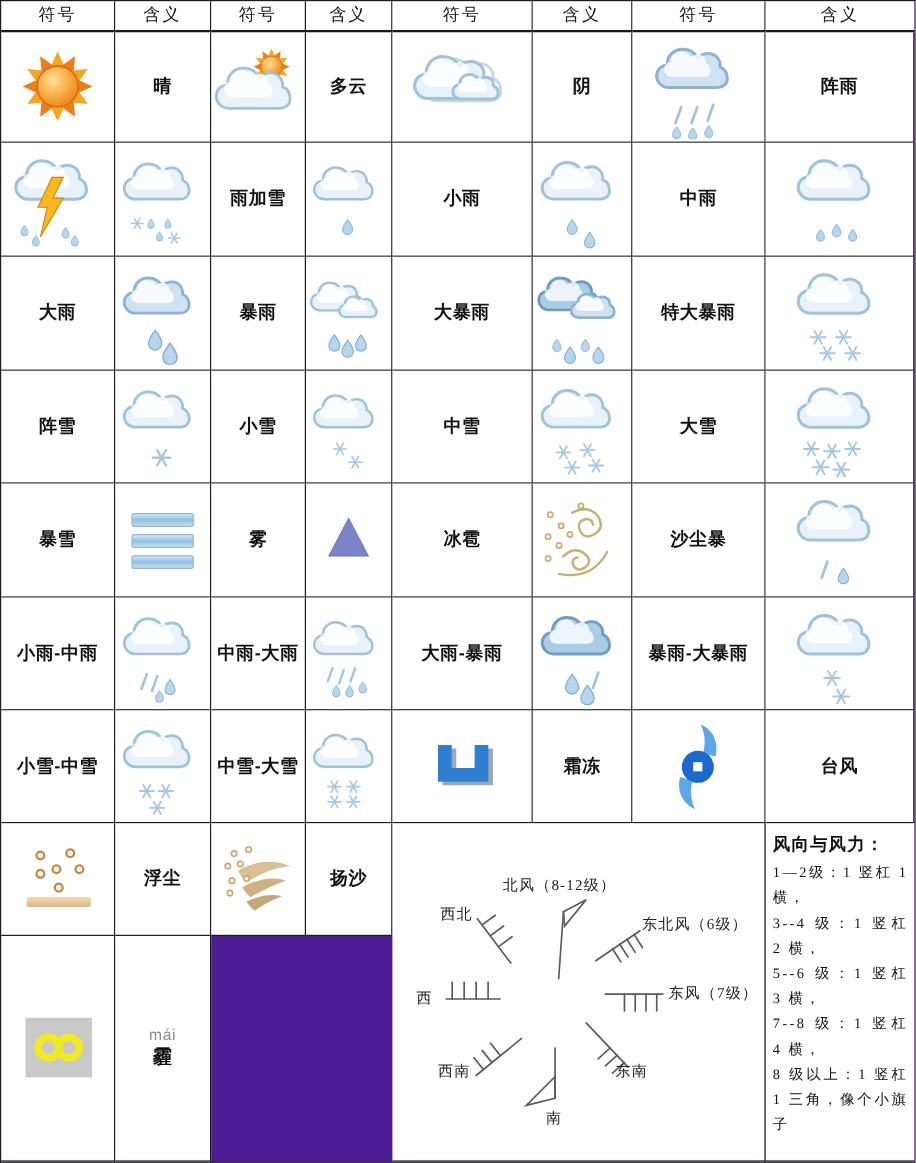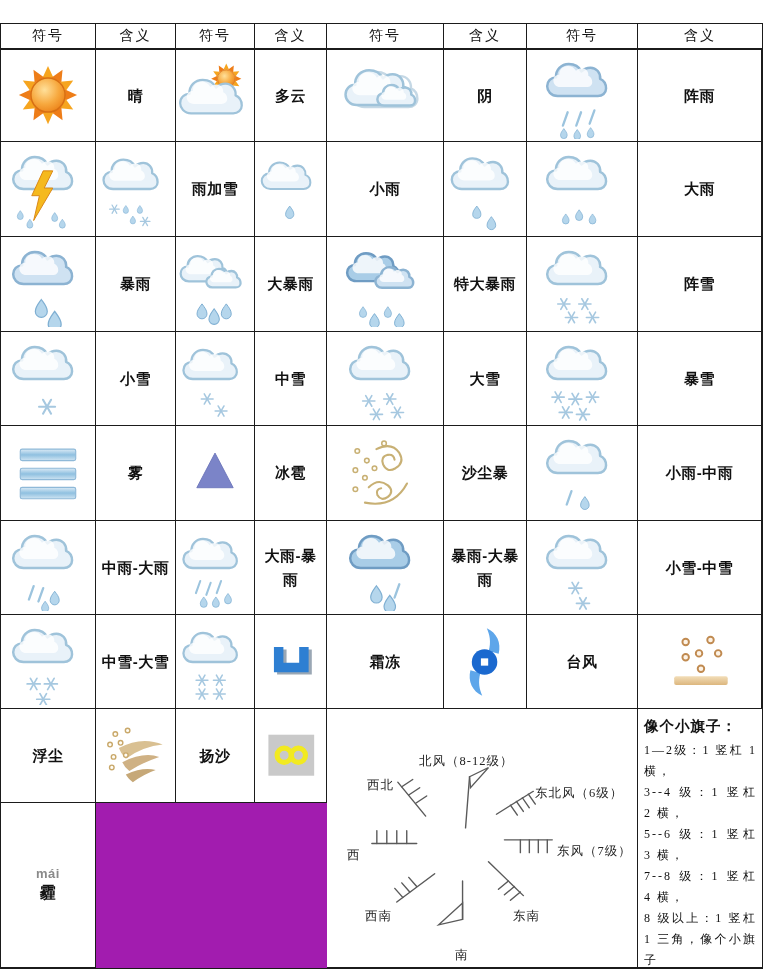--- a/index.html
+++ b/index.html
@@ -1,31 +1,31 @@
 <!DOCTYPE html>
 <html><head>
 <meta charset="utf-8">
 <style>
   html,body{margin:0;padding:0;background:#fff;}
   #page{width:763px;height:969px;background:#fff;position:relative;
         font-family:"Liberation Sans","DejaVu Sans",sans-serif;color:#111;}
   #grid{position:absolute;inset:0;display:grid;
         grid-template-columns:95px 80px 79px 72px 117px 83px 111px 1fr;
         grid-template-rows:26px 92px 95px 95px 94px 95px 94px 94px 94px 1fr;
-        border:1px solid #1b1b1b;box-sizing:border-box;background:#a21caf;margin-top:23px;}
+        border:1px solid #1b1b1b;box-sizing:border-box;background:#4c1d95;}
   .cell{border-right:1px solid #1b1b1b;border-bottom:1px solid #1b1b1b;
         display:flex;align-items:center;justify-content:center;overflow:hidden;
         box-sizing:border-box;background:#fff;}
   .cell:nth-child(8n+8).toprow{border-right:none;}
   .header{font-family:"Liberation Serif","DejaVu Serif",serif;font-size:14px;
           border-bottom-width:2px;letter-spacing:2px;}
   .label-cell{font-weight:bold;font-size:15px;text-align:center;line-height:1.55;
           padding:0 3px;letter-spacing:0.5px;}
   .icon-cell svg{display:block;}
-  .pinyin{display:block;color:#8a8a8a;font-weight:bold;font-size:13px;line-height:1.3;}
+  .pinyin{display:block;color:#8a8a8a;font-weight:normal;font-size:13px;line-height:1.3;}
   .hanzi{display:block;font-weight:bold;font-size:16px;line-height:1.3;}
   
   .wdg-cell{position:relative;padding:0;display:block;}
   .wdg{position:absolute;inset:0;}
   .wbarbs{position:absolute;inset:0;width:100%;height:100%;}
   .wlab{position:absolute;font-family:Liberation Serif, serif;
         font-size:12.5px;color:#222;white-space:nowrap;letter-spacing:1px;}
   
   .wtx-cell{display:block;padding:8px 5px 0 6px;}
   .wtitle{font-family:"Liberation Serif","DejaVu Serif",serif;font-weight:bold;
@@ -181,20 +181,21 @@
       <div class="cell icon-cell">
         <svg viewBox="0 0 90 90" width="86" height="86" xmlns="http://www.w3.org/2000/svg">
           <g transform="translate(7,6) scale(0.78)">
     <path d="M16,50 C7,50 2,43 2,37 C2,30 7,25 14,25 C13,15 21,7 31,7 C39,7 45,11 48,17 C51,14 55,12 60,12 C68,12 74,19 73,27 C78,29 81,34 81,40 C81,46 76,50 70,50 Z" fill="#e9f2f9" stroke="#9fc3da" stroke-width="3.33" stroke-linejoin="round"></path>
     <path d="M16,50 C7,50 2,43 2,37 C2,30 7,25 14,25 C13,15 21,7 31,7 C39,7 45,11 48,17 C51,14 55,12 60,12 C68,12 74,19 73,27 C78,29 81,34 81,40 C81,46 76,50 70,50 Z" transform="translate(9,5) scale(0.66)" fill="#ffffff" opacity="0.8"></path>
           </g>
           <path d="M0,-7 C2.4,-3.6 5,-0.8 5,3 A5,5 0 1 1 -5,3 C-5,-0.8 -2.4,-3.6 0,-7 Z" transform="translate(36,70) scale(0.9)" fill="#b5d6ec" stroke="#7fafd2" stroke-width="1"></path>
           <path d="M0,-7 C2.4,-3.6 5,-0.8 5,3 A5,5 0 1 1 -5,3 C-5,-0.8 -2.4,-3.6 0,-7 Z" transform="translate(52,82) scale(0.95)" fill="#b5d6ec" stroke="#7fafd2" stroke-width="1"></path>
         </svg>
       </div>
+      <div class="cell label-cell">中雨</div>
       <div class="cell icon-cell">
         <svg viewBox="0 0 90 90" width="86" height="86" xmlns="http://www.w3.org/2000/svg">
           <g transform="translate(7,6) scale(0.78)">
     <path d="M16,50 C7,50 2,43 2,37 C2,30 7,25 14,25 C13,15 21,7 31,7 C39,7 45,11 48,17 C51,14 55,12 60,12 C68,12 74,19 73,27 C78,29 81,34 81,40 C81,46 76,50 70,50 Z" fill="#e9f2f9" stroke="#9fc3da" stroke-width="3.33" stroke-linejoin="round"></path>
     <path d="M16,50 C7,50 2,43 2,37 C2,30 7,25 14,25 C13,15 21,7 31,7 C39,7 45,11 48,17 C51,14 55,12 60,12 C68,12 74,19 73,27 C78,29 81,34 81,40 C81,46 76,50 70,50 Z" transform="translate(9,5) scale(0.66)" fill="#ffffff" opacity="0.8"></path>
           </g>
           <path d="M0,-7 C2.4,-3.6 5,-0.8 5,3 A5,5 0 1 1 -5,3 C-5,-0.8 -2.4,-3.6 0,-7 Z" transform="translate(28,76) scale(0.7)" fill="#b5d6ec" stroke="#7fafd2" stroke-width="1"></path>
           <path d="M0,-7 C2.4,-3.6 5,-0.8 5,3 A5,5 0 1 1 -5,3 C-5,-0.8 -2.4,-3.6 0,-7 Z" transform="translate(42,72) scale(0.75)" fill="#b5d6ec" stroke="#7fafd2" stroke-width="1"></path>
           <path d="M0,-7 C2.4,-3.6 5,-0.8 5,3 A5,5 0 1 1 -5,3 C-5,-0.8 -2.4,-3.6 0,-7 Z" transform="translate(56,76) scale(0.7)" fill="#b5d6ec" stroke="#7fafd2" stroke-width="1"></path>
         </svg>
@@ -610,21 +611,21 @@
  <span class="wlab" style="left:40px;top:68px">西北</span>
  <span class="wlab" style="left:208px;top:76px">东北风（6级）</span>
  <span class="wlab" style="left:20px;top:138px">西</span>
  <span class="wlab" style="left:230px;top:134px">东风（7级）</span>
  <span class="wlab" style="left:38px;top:199px">西南</span>
  <span class="wlab" style="left:186px;top:199px">东南</span>
  <span class="wlab" style="left:128px;top:238px">南</span>
 </div>
       </div>
       <div class="cell wtx-cell" style="grid-area: 9 / 8 / span 2; border-right: none;">
-        <div class="wtitle">像个小旗子：</div>
+        <div class="wtitle">风向与风力：</div>
         <div class="wline">1—2级：1 竖杠 1 横，</div>
         <div class="wline">3--4 级：1 竖杠 2 横，</div>
         <div class="wline">5--6 级：1 竖杠 3 横，</div>
         <div class="wline">7--8 级：1 竖杠 4 横，</div>
         <div class="wline">8 级以上：1 竖杠 1 三角，像个小旗子</div>
       </div>
       <div class="cell icon-cell">
         <svg viewBox="0 0 90 90" width="86" height="86" xmlns="http://www.w3.org/2000/svg">
           <path d="M26,36 Q52,22 76,32 Q54,34 34,48 Q28,42 26,36 Z" fill="#d9c092"></path>
       <path d="M30,52 Q54,40 72,46 Q54,52 38,62 Q32,57 30,52 Z" fill="#cfb184"></path>

